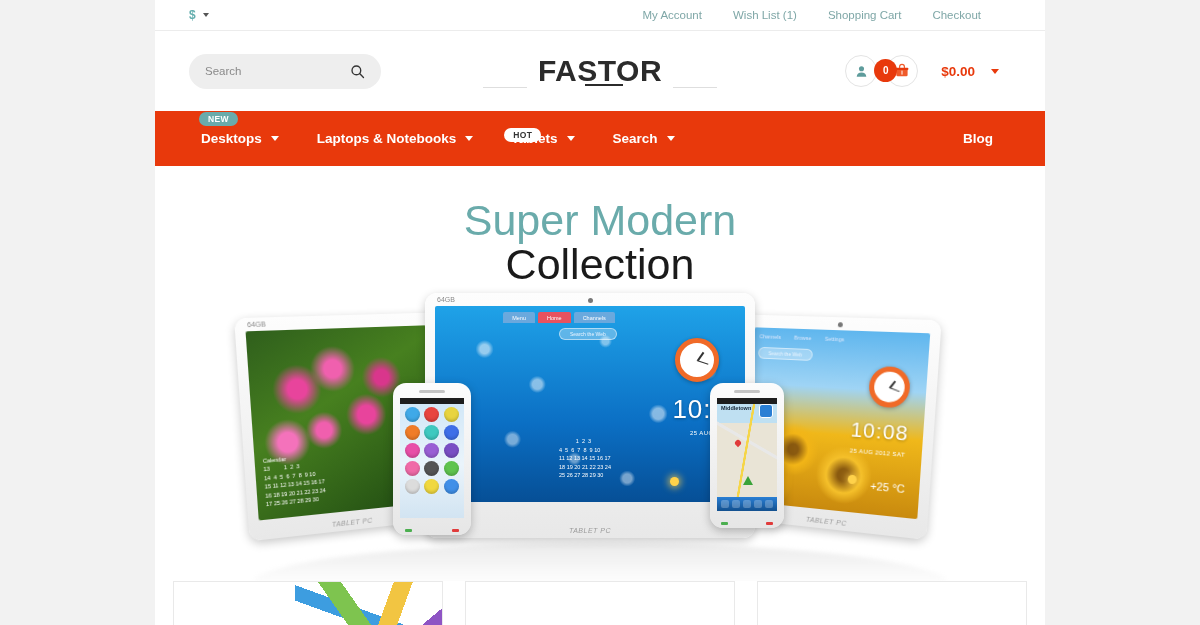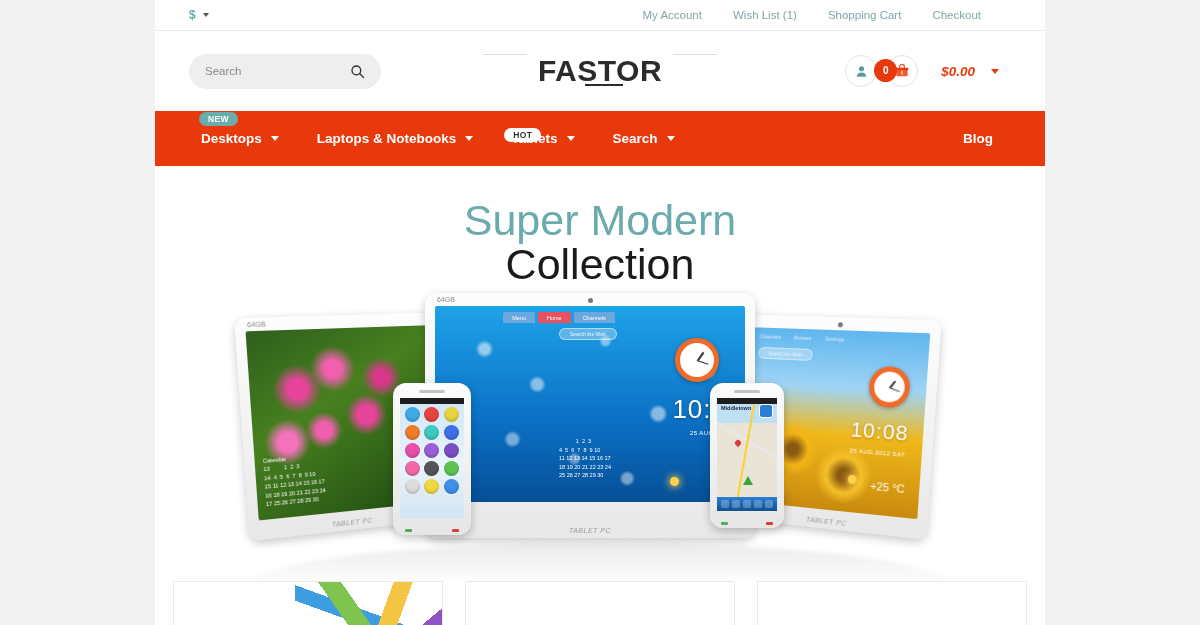--- a/index.html
+++ b/index.html
@@ -64,21 +64,21 @@
     border: none; background: transparent; outline: none;
     font-size: 11.5px; color: #555;
     font-family: "Liberation Sans", sans-serif;
     flex: 1; width: 100%;
   }
   .search-input::placeholder { color: #8a8a8a; }
   .search-icon { width: 15px; height: 15px; flex-shrink: 0; }
 
   .logo {
     position: absolute; left: 0; right: 0;
-    display: flex; align-items: flex-start; justify-content: center;
+    display: flex; align-items: flex-end; justify-content: center;
     gap: 11px;
     pointer-events: none;
   }
   .logo-line { width: 44px; height: 1px; background: #dedede; }
   .logo-text {
     font-size: 30px; font-weight: bold; color: #2b2b2b;
     letter-spacing: 0.5px; position: relative; white-space: nowrap;
   }
   .logo-underline {
     position: absolute; left: 47px; bottom: 2px;
@@ -100,21 +100,21 @@
   .cart-badge {
     position: absolute; left: -12px; top: 4px;
     width: 23px; height: 23px; border-radius: 50%;
     background: #e8390c; color: #fff;
     font-size: 10px; font-weight: bold;
     display: flex; align-items: center; justify-content: center;
     z-index: 3;
   }
   .cart-total {
     color: #e8390c; font-size: 13.5px; font-weight: bold;
-    margin-left: 14px; cursor: pointer; font-style: italic;
+    margin-left: 14px; cursor: pointer;
   }
   .chev-orange {
     width: 0; height: 0; margin-left: 7px;
     border-left: 4px solid transparent;
     border-right: 4px solid transparent;
     border-top: 5px solid #e8390c;
   }
 
   
   .nav {

